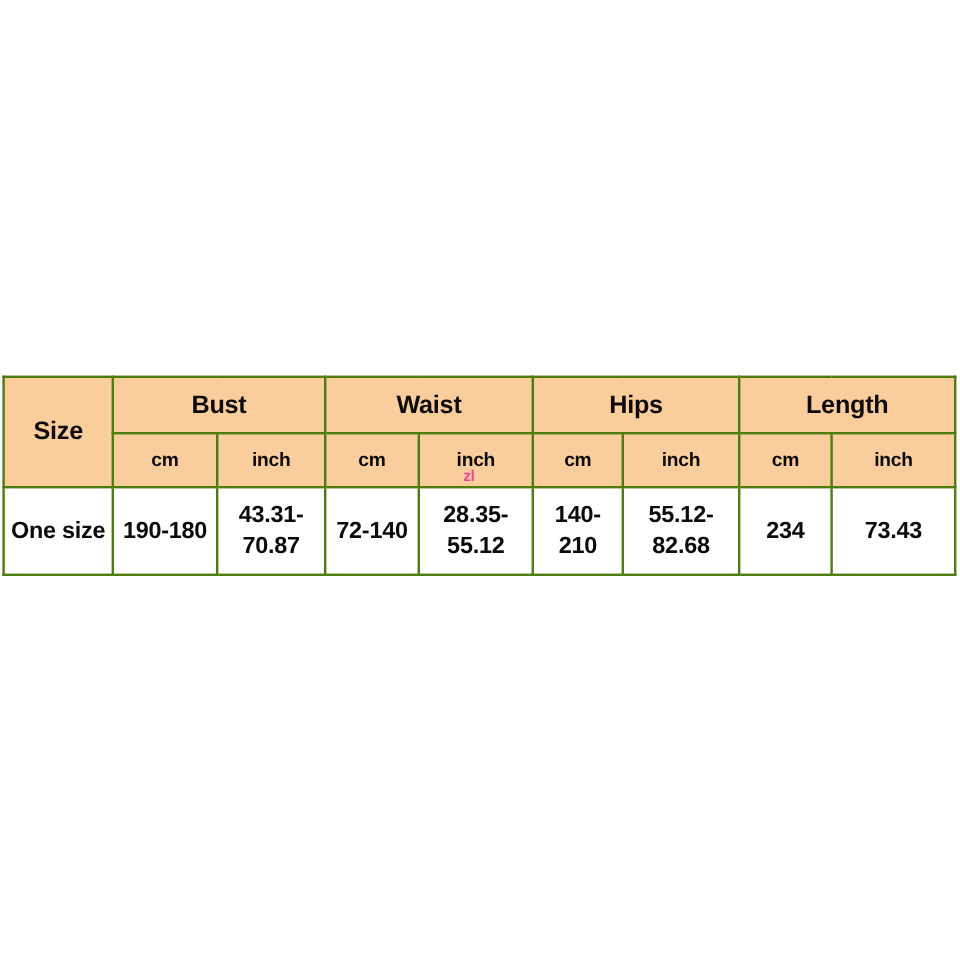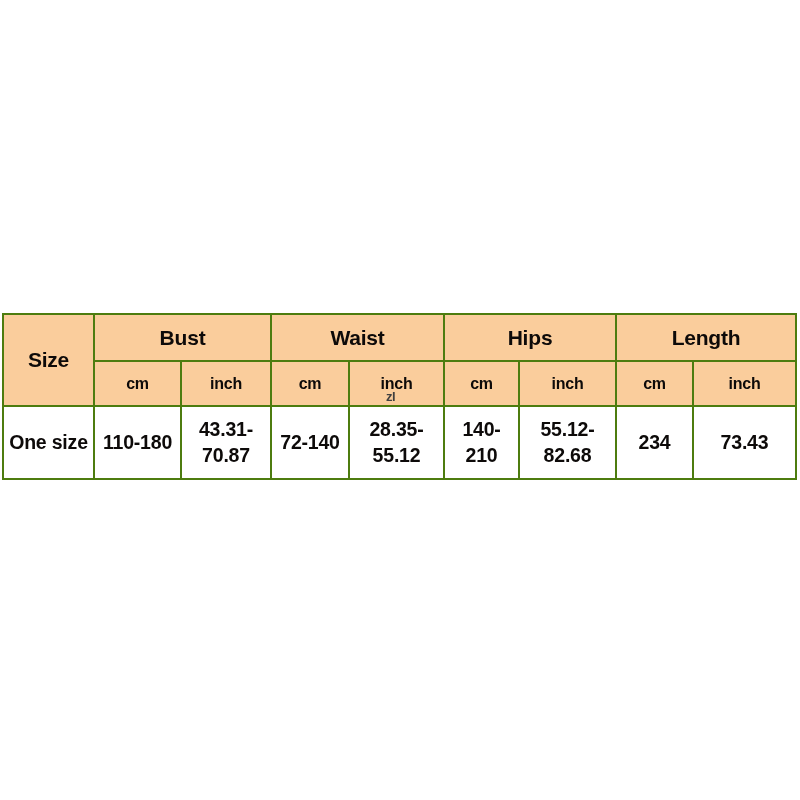--- a/index.html
+++ b/index.html
@@ -83,21 +83,21 @@
   col.c-lenin  { width: 103px; }
 
   
   .watermark-artifact {
     position: absolute;
     left: 386px;
     top: 390px;
     font-family: "Liberation Sans", sans-serif;
     font-size: 13px;
     font-weight: bold;
-    color: #404040;
+    color: #ec4899;
     line-height: 1;
     letter-spacing: -0.5px;
     pointer-events: none;
     user-select: none;
   }
 </style>
 </head>
 <body>
 
 <div id="size-chart-wrapper">
@@ -130,21 +130,21 @@
         <th class="unit-head">cm</th>
         <th class="unit-head">inch</th>
         <th class="unit-head">cm</th>
         <th class="unit-head">inch</th>
       </tr>
     </thead>
 
     <tbody>
       <tr>
         <td class="size-cell">One size</td>
-        <td>110-180</td>
+        <td>190-180</td>
         <td>43.31-70.87</td>
         <td>72-140</td>
         <td>28.35-55.12</td>
         <td>140-210</td>
         <td>55.12-82.68</td>
         <td>234</td>
         <td>73.43</td>
       </tr>
     </tbody>
   </table>

